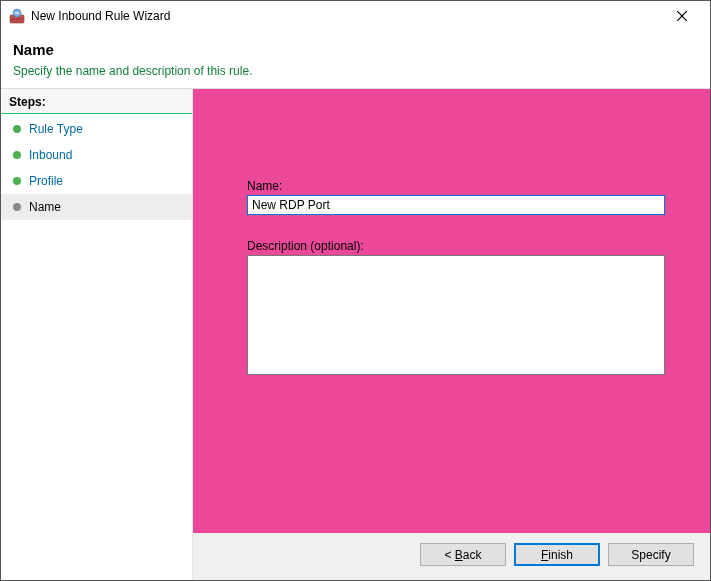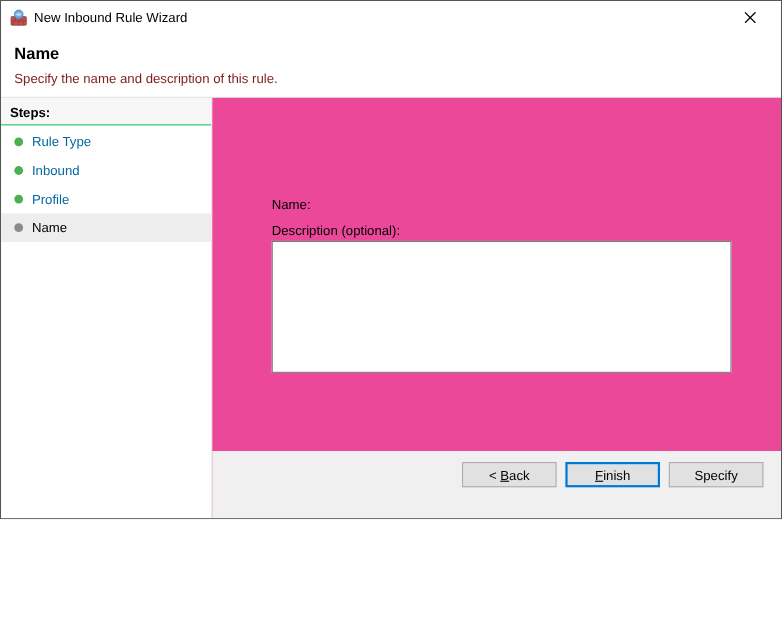--- a/index.html
+++ b/index.html
@@ -4,21 +4,21 @@
 <style>
   * { box-sizing: border-box; }
   body {
     margin: 0; padding: 0;
     font-family: "Segoe UI", Tahoma, sans-serif;
     font-size: 12px;
     background: #ffffff;
     color: #000;
   }
   .window {
-    width: 711px; height: 472px;
+    width: 711px; height: 581px;
     border: 1px solid #555;
     display: flex; flex-direction: column;
     background: #fff;
   }
   .titlebar {
     height: 30px;
     display: flex; align-items: center;
     padding: 0 8px;
     background: #fff;
   }
@@ -32,21 +32,21 @@
   .header {
     padding: 8px 12px 10px 12px;
     background: #ffffff;
     border-bottom: 1px solid #dcdcdc;
   }
   .header h1 {
     margin: 2px 0 6px 0;
     font-size: 15px; font-weight: 700;
     color: #000;
   }
-  .header .sub { font-size: 12px; color: #7f1d1d; }
+  .header .sub { font-size: 12px; color: #15803d; }
   .body {
     flex: 1;
     display: flex;
     min-height: 0;
   }
   .sidebar {
     width: 192px;
     background: #ffffff;
     border-right: 1px solid #e5e5e5;
     display:flex; flex-direction:column;
@@ -91,37 +91,37 @@
   .name-input {
     width: 418px;
     height: 20px;
     border: 1px solid #0078d7;
     outline: none;
     padding: 1px 4px;
     font-family: inherit;
     font-size: 12px;
     background:#fff;
   }
-  .desc-group { margin-top: 10px; }
+  .desc-group { margin-top: 24px; }
   .desc-input {
     width: 418px;
     height: 120px;
     border: 1px solid #7a7a7a;
     outline: none;
     padding: 2px 4px;
     font-family: inherit;
     font-size: 12px;
     resize: none;
     background:#fff;
   }
   .button-row {
     display:flex;
     justify-content: flex-end;
     gap: 8px;
-    padding: 10px 16px 28px 0;
+    padding: 10px 16px 14px 0;
     background:#f0f0f0;
   }
   .btn {
     min-width: 86px;
     height: 23px;
     font-family: inherit;
     font-size: 12px;
     background: #e1e1e1;
     border: 1px solid #adadad;
     cursor: default;
@@ -185,20 +185,21 @@
           <span class="bullet"></span>
           <span class="label">Name</span>
         </li>
       </ul>
     </div>
 
     <div class="main">
       <div class="form-area">
         <div>
           <label>Name:</label>
+          <input type="text" class="name-input" value="New RDP Port" style="">
         </div>
         <div class="desc-group">
           <label>Description (optional):</label>
           <textarea class="desc-input" style=""></textarea>
         </div>
       </div>
       <div class="spacer"></div>
       <div class="button-row">
         <button class="btn">
           <span>&lt; <u>B</u>ack</span>

